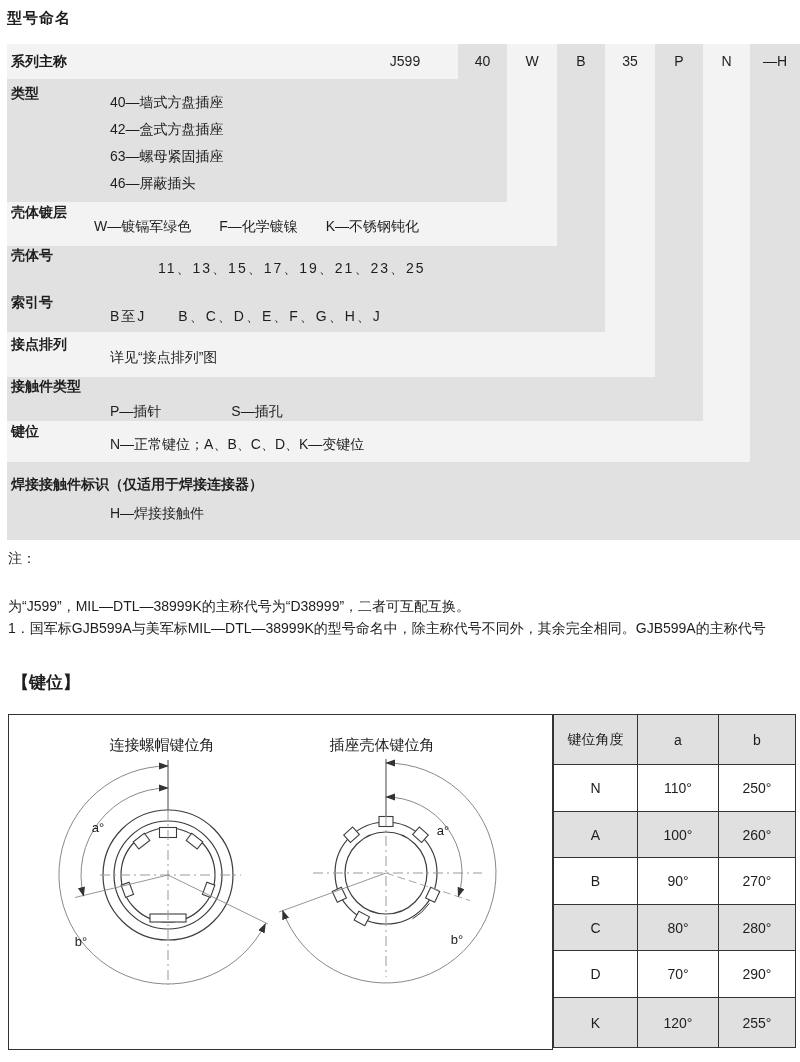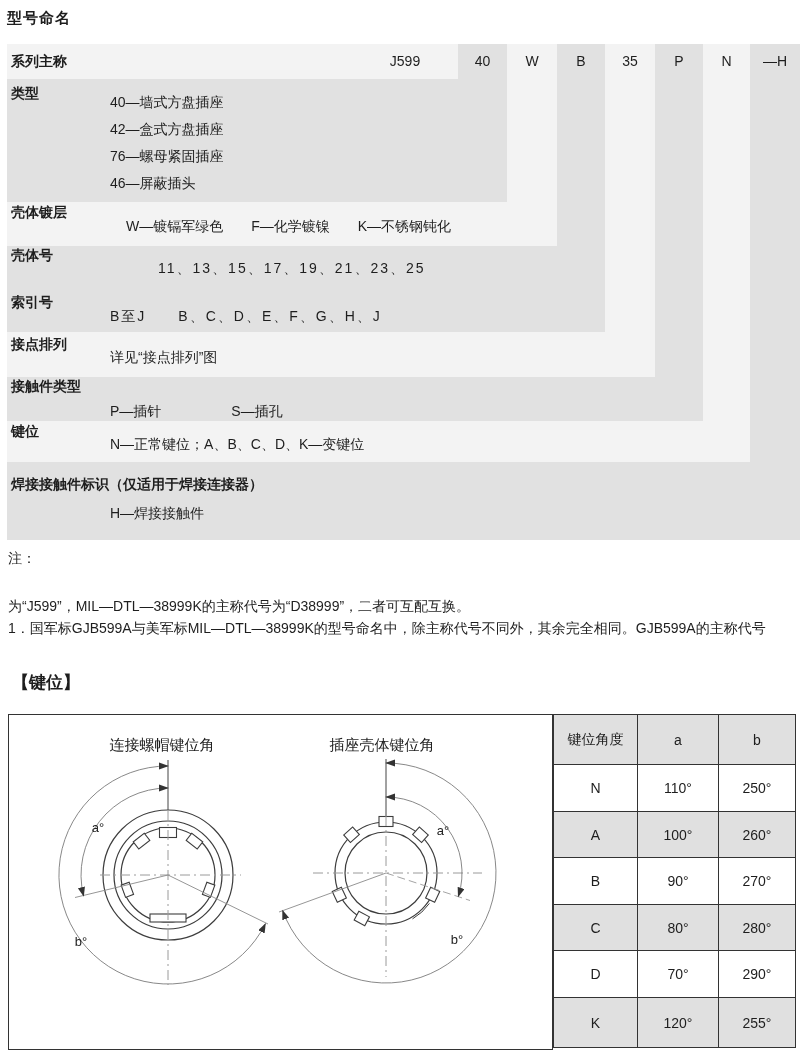--- a/index.html
+++ b/index.html
@@ -61,23 +61,23 @@
     <div class="st" style="left:11px;top:205px;">壳体镀层</div>
     <div class="st" style="left:11px;top:248px;">壳体号</div>
     <div class="st" style="left:11px;top:295px;">索引号</div>
     <div class="st" style="left:11px;top:337px;">接点排列</div>
     <div class="st" style="left:11px;top:379px;text-align:center;">接触件类型</div>
     <div class="st" style="left:11px;top:424px;">键位</div>
     <div class="st" style="left:11px;top:477px;">焊接接触件标识（仅适用于焊接连接器）</div>
 
     <div class="cl" style="left:110px;top:95px;">40—墙式方盘插座</div>
     <div class="cl" style="left:110px;top:122px;">42—盒式方盘插座</div>
-    <div class="cl" style="left:110px;top:149px;">76—螺母紧固插座</div>
+    <div class="cl" style="left:110px;top:149px;">63—螺母紧固插座</div>
     <div class="cl" style="left:110px;top:176px;">46—屏蔽插头</div>
-    <div class="cl" style="left:126px;top:219px;">W—镀镉军绿色　　F—化学镀镍　　K—不锈钢钝化</div>
+    <div class="cl" style="left:94px;top:219px;">W—镀镉军绿色　　F—化学镀镍　　K—不锈钢钝化</div>
     <div class="cl" style="left:158px;top:261px;letter-spacing:2px;">11、13、15、17、19、21、23、25</div>
     <div class="cl" style="left:110px;top:309px;letter-spacing:2px;text-align:center;">B至J　　B、C、D、E、F、G、H、J</div>
     <div class="cl" style="left:110px;top:350px;">详见“接点排列”图</div>
     <div class="cl" style="left:110px;top:394px;margin-top:10px;">P—插针　　　　　S—插孔</div>
     <div class="cl" style="left:110px;top:437px;">N—正常键位；A、B、C、D、K—变键位</div>
     <div class="cl" style="left:110px;top:506px;">H—焊接接触件</div>
   </div>
 
   <div>
     <div class="note" style="left:8px;top:551px;">注：</div>

